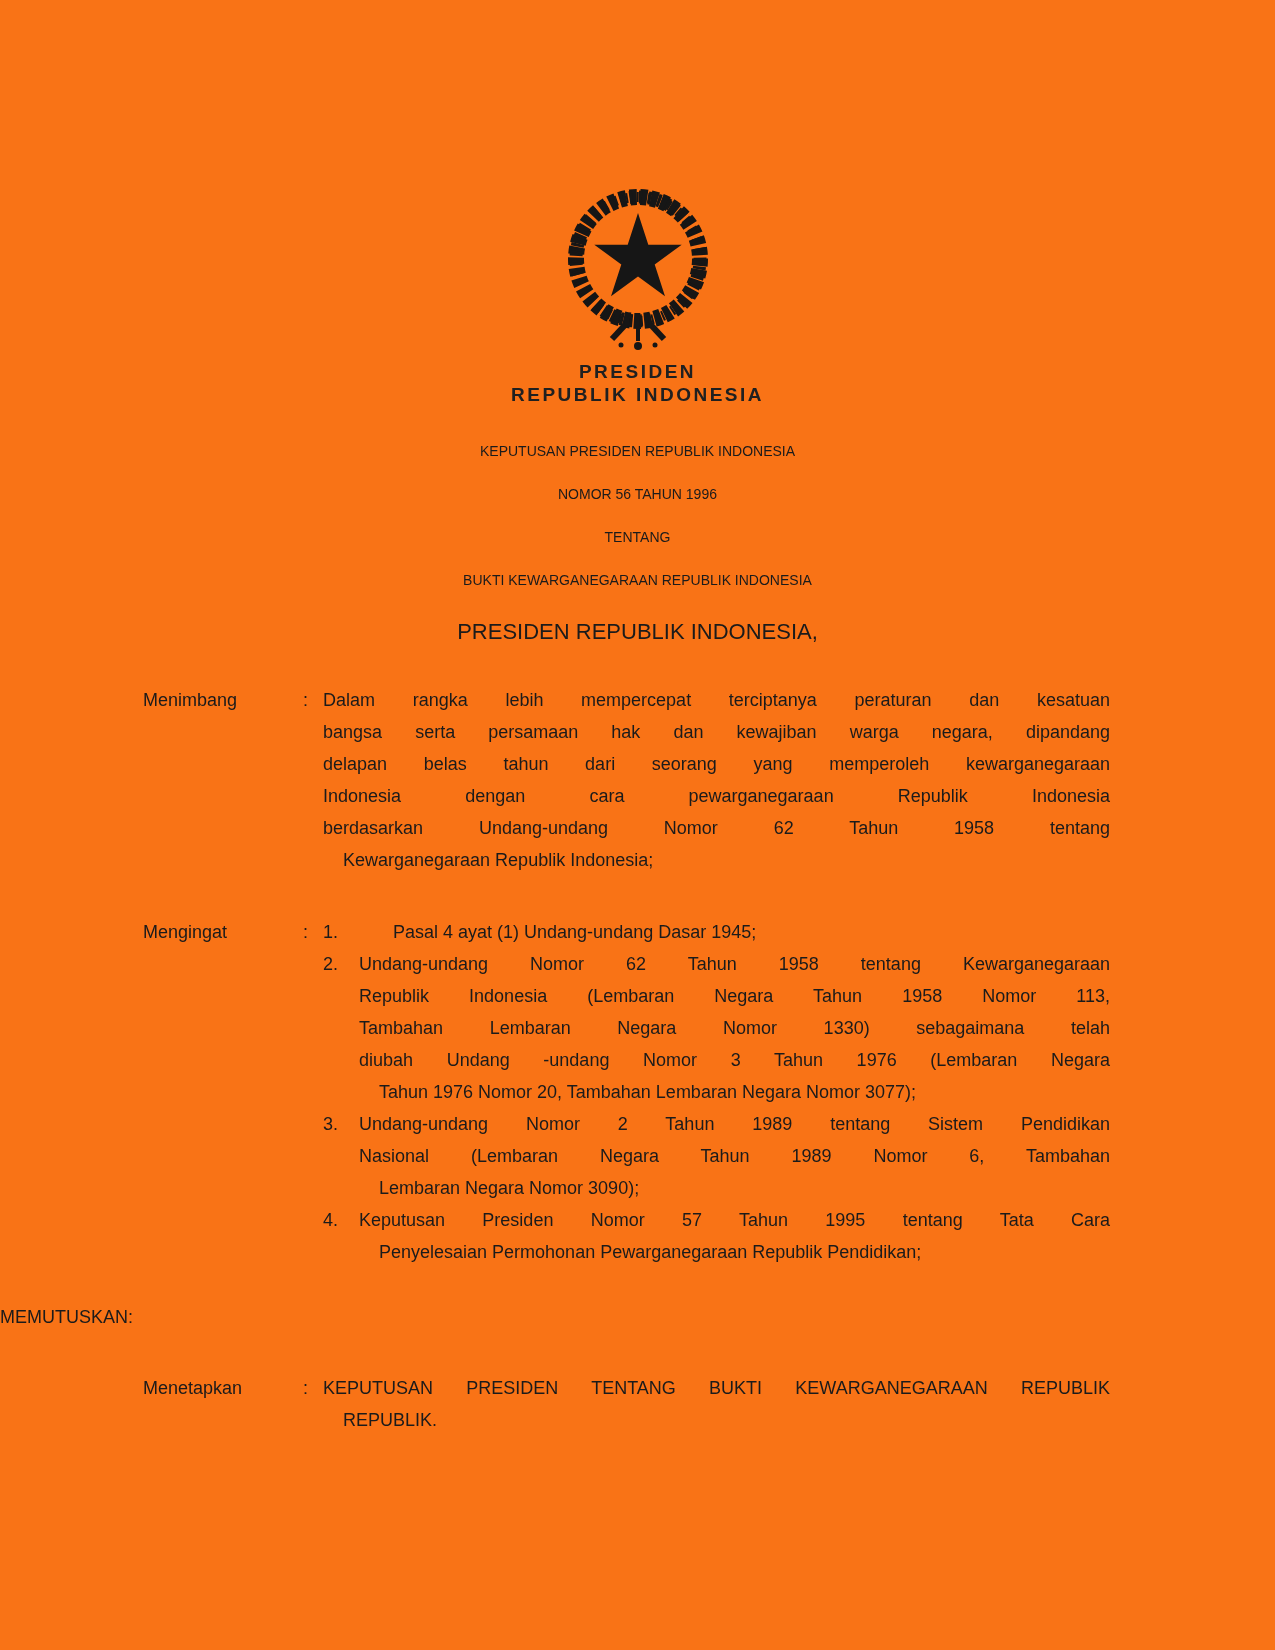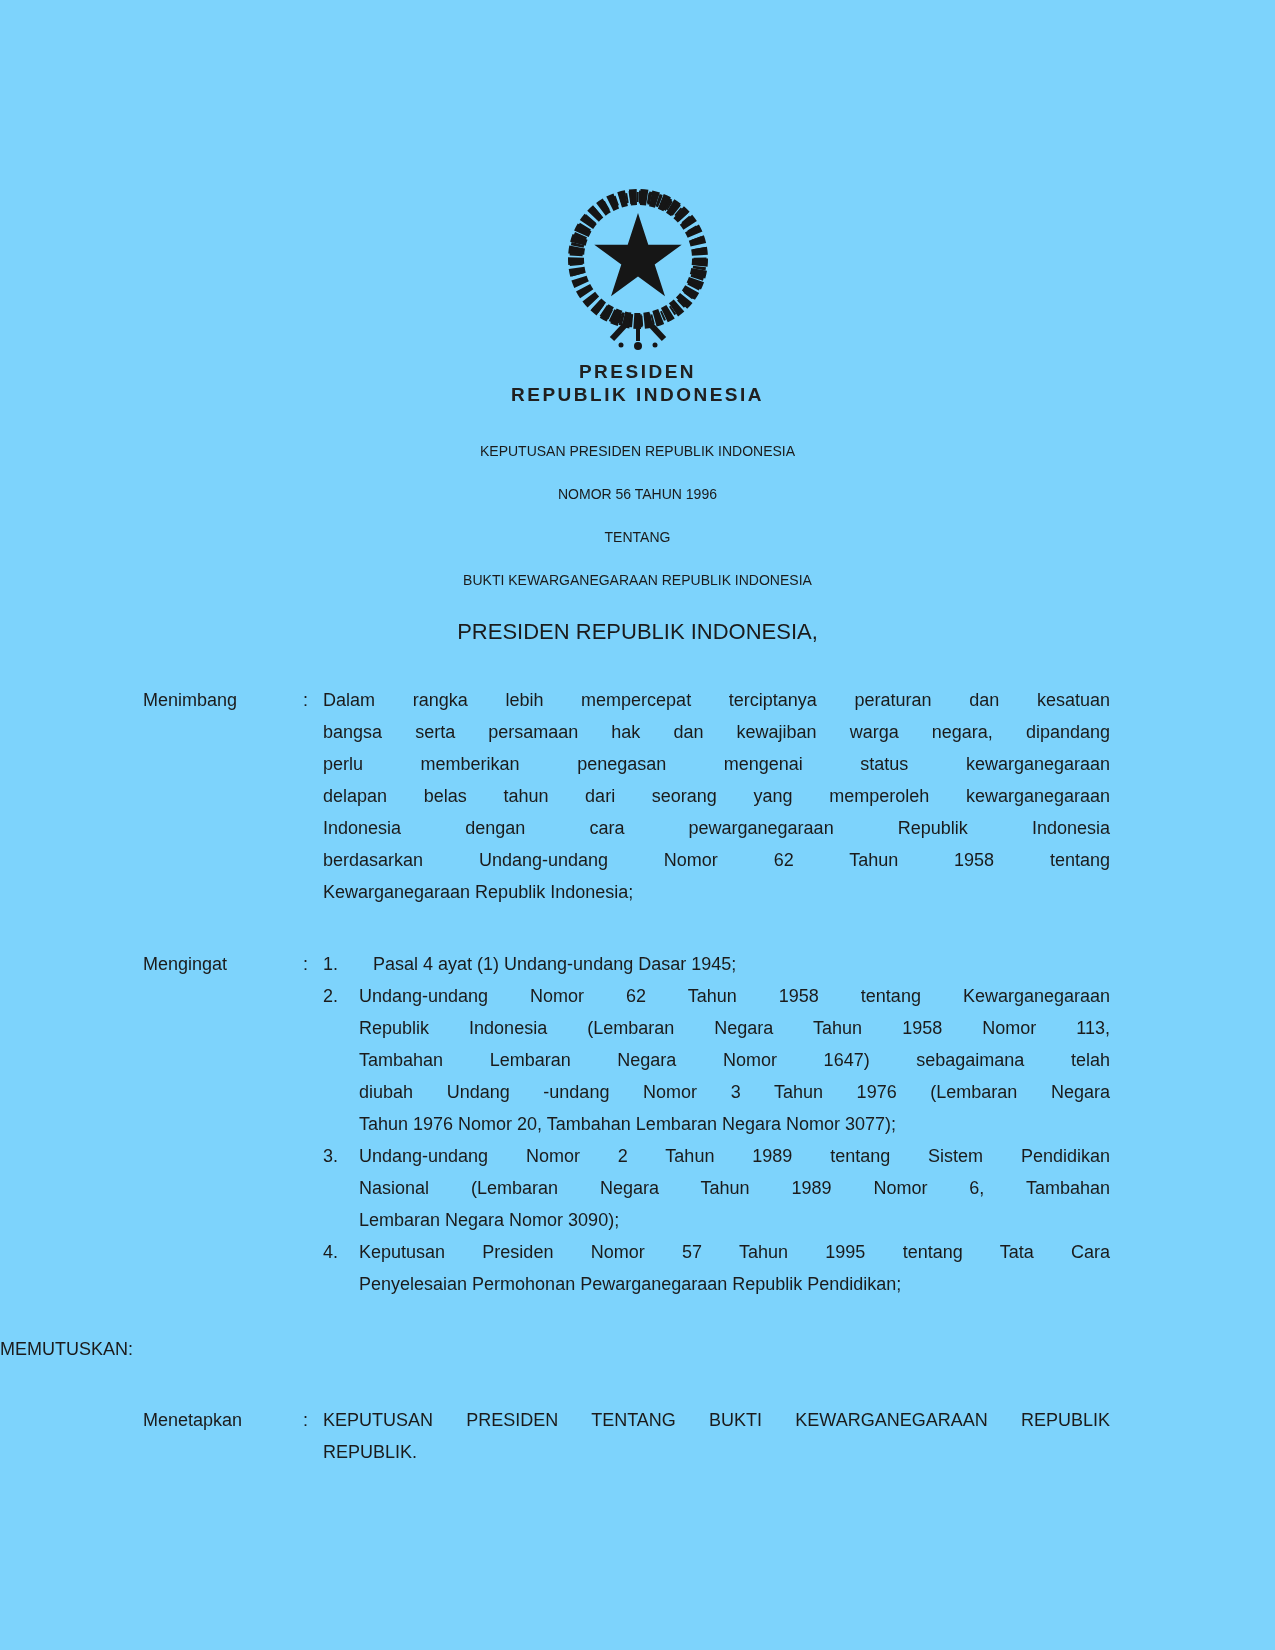--- a/index.html
+++ b/index.html
@@ -1,20 +1,20 @@
 <!DOCTYPE html>
 <html><head>
 <meta charset="utf-8">
 <style>
   html,body{margin:0;padding:0;background:#e8e8e8;}
   .page{
     position:relative;
     width:1275px;height:1650px;
     margin:0 auto;
-    background:#7dd3fc;
+    background:#f97316;
     color:#1b1b1b;
     font-family:"Liberation Sans", sans-serif;
     overflow:hidden;
   }
   .emblem-wrap{padding-top:176px;text-align:center;}
   .seal-caption{
     margin-top:2px;text-align:center;
     font-weight:bold;font-size:19px;line-height:23px;letter-spacing:2.5px;
     color:#202020;
   }
@@ -29,21 +29,21 @@
   .clause-colon{text-align:left;}
   .m-menimbang{margin-top:40px;}
   .m-mengingat{margin-top:40px;}
   .m-menetapkan{margin-top:40px;}
   .ref-item{display:grid;grid-template-columns:36px 751px;}
   .ref-num{text-align:left;}
   .ref-item:first-child .ref-text{padding-left:0;}
   .ref-item:first-child .jline{padding-left:14px;}
   .decide-heading{margin-top:34px;text-align:left;font-size:18px;line-height:30px;}
   .jline{text-align:justify;text-align-last:justify;}
-  .jline:last-child{text-align-last:left;}
+  .jline:last-child{text-align-last:left;margin-left:20px;}
   svg .ink{stroke:#161616;}
 </style>
 </head>
 <body>
 
 <div class="page">
 
   <div class="emblem-wrap">
     <svg width="170" height="178" viewBox="0 0 170 178">
       <g fill="none" class="ink">
@@ -76,21 +76,20 @@
   </div>
 
   <div class="opening">PRESIDEN REPUBLIK INDONESIA,</div>
 
   <div class="clause m-menimbang">
     <div class="clause-label">Menimbang</div>
     <div class="clause-colon">:</div>
     <div class="clause-text">
         <div class="jline">Dalam rangka lebih mempercepat terciptanya peraturan dan kesatuan</div>
         <div class="jline">bangsa serta persamaan hak dan kewajiban warga negara, dipandang</div>
-        <div class="jline">perlu memberikan penegasan mengenai status kewarganegaraan</div>
         <div class="jline">delapan belas tahun dari seorang yang memperoleh kewarganegaraan</div>
         <div class="jline">Indonesia dengan cara pewarganegaraan Republik Indonesia</div>
         <div class="jline">berdasarkan Undang-undang Nomor 62 Tahun 1958 tentang</div>
         <div class="jline">Kewarganegaraan Republik Indonesia;</div>
       </div>
   </div>
 
   <div class="clause m-mengingat">
     <div class="clause-label">Mengingat</div>
     <div class="clause-colon">:</div>
@@ -99,21 +98,21 @@
         <div class="ref-num">1.</div>
         <div class="ref-text">
             <div class="jline">Pasal 4 ayat (1) Undang-undang Dasar 1945;</div>
           </div>
       </div>
       <div class="ref-item">
         <div class="ref-num">2.</div>
         <div class="ref-text">
             <div class="jline">Undang-undang Nomor 62 Tahun 1958 tentang Kewarganegaraan</div>
             <div class="jline">Republik Indonesia (Lembaran Negara Tahun 1958 Nomor 113,</div>
-            <div class="jline">Tambahan Lembaran Negara Nomor 1647) sebagaimana telah</div>
+            <div class="jline">Tambahan Lembaran Negara Nomor 1330) sebagaimana telah</div>
             <div class="jline">diubah Undang -undang Nomor 3 Tahun 1976 (Lembaran Negara</div>
             <div class="jline">Tahun 1976 Nomor 20, Tambahan Lembaran Negara Nomor 3077);</div>
           </div>
       </div>
       <div class="ref-item">
         <div class="ref-num">3.</div>
         <div class="ref-text">
             <div class="jline">Undang-undang Nomor 2 Tahun 1989 tentang Sistem Pendidikan</div>
             <div class="jline">Nasional (Lembaran Negara Tahun 1989 Nomor 6, Tambahan</div>
             <div class="jline">Lembaran Negara Nomor 3090);</div>

